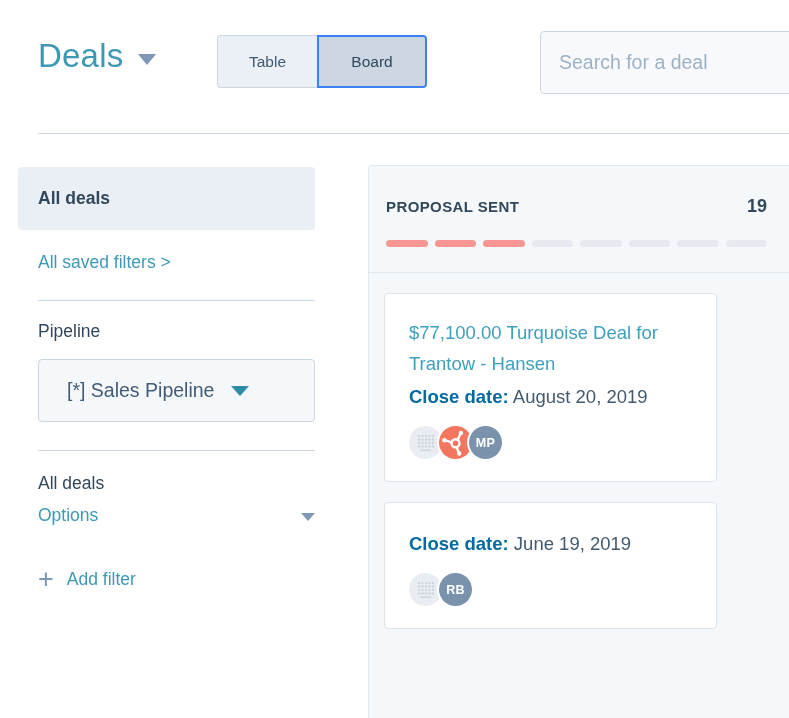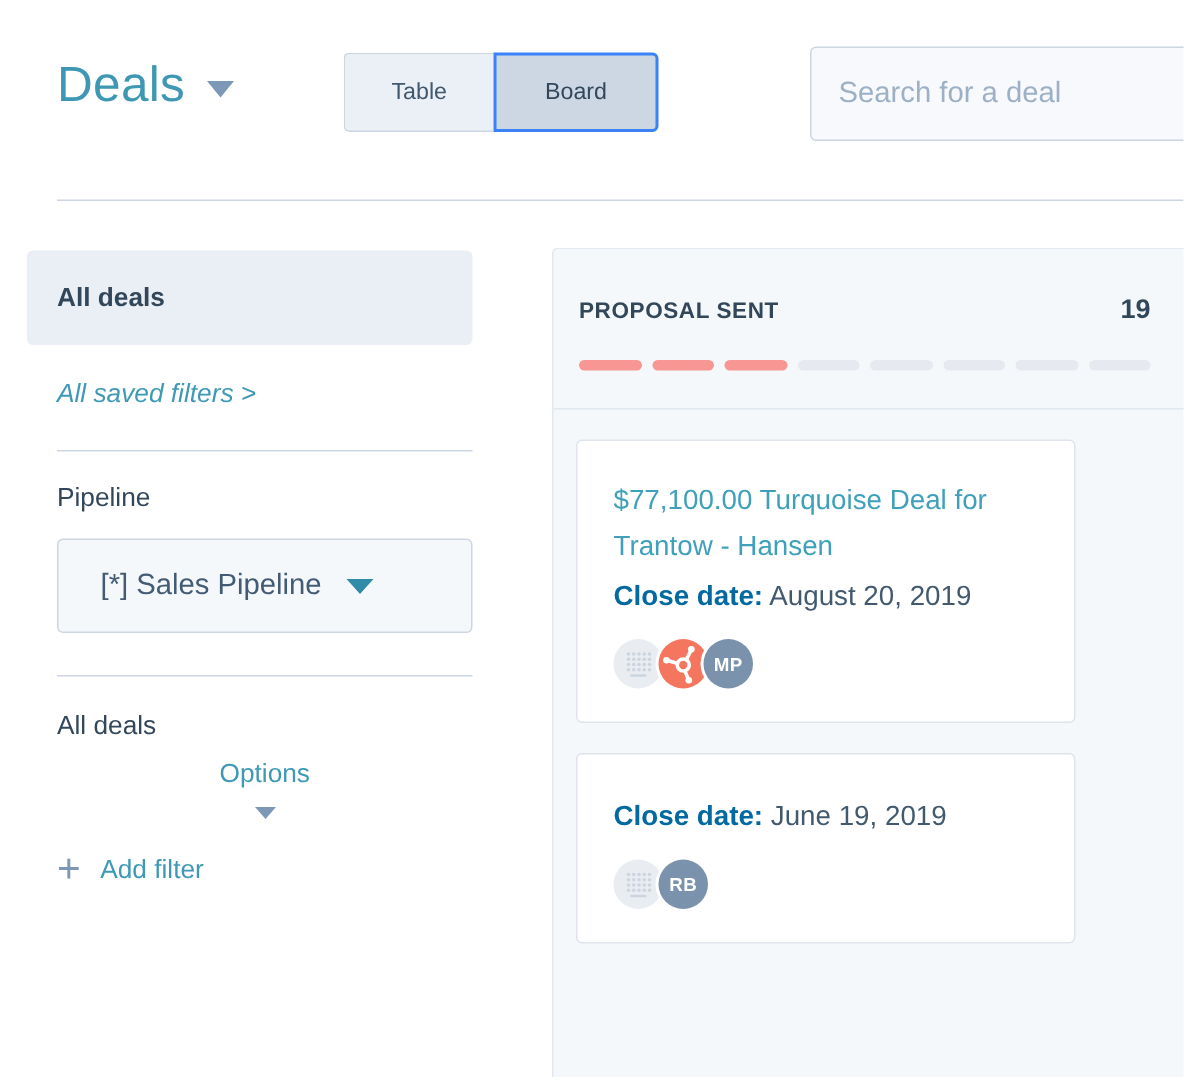--- a/index.html
+++ b/index.html
@@ -7,47 +7,47 @@
   body {
     position:relative; overflow:hidden; background:#ffffff;
     font-family:"Liberation Sans", sans-serif; color:#33475b;
   }
   
   .page-title-wrap { position:absolute; left:38px; top:37px; display:flex; align-items:center; gap:15px; cursor:pointer; }
   .page-title { font-size:33px; font-weight:400; color:#3e98b4; letter-spacing:.2px; }
   .caret { width:0; height:0; border-left:9px solid transparent; border-right:9px solid transparent; border-top:11px solid #7c98b6; }
   .page-title-wrap .caret { margin-top:6px; }
 
-  .view-toggle { position:absolute; left:229px; top:35px; display:flex; }
+  .view-toggle { position:absolute; left:217px; top:35px; display:flex; }
   .toggle-btn { height:53px; display:flex; align-items:center; justify-content:center; font-size:15.5px; cursor:pointer; }
   .toggle-btn.table { width:100px; background:#ebf0f6; border:1px solid #cbd6e2; border-right:none; border-radius:4px 0 0 4px; color:#41586f; }
   .toggle-btn.board { width:110px; background:#ccd7e3; border:2px solid #3b82f6; border-radius:0 4px 4px 0; color:#33475b; }
 
   .search-input { position:absolute; left:540px; top:31px; width:262px; height:63px;
     background:#f7f9fc; border:1px solid #cbd6e2; border-radius:4px; padding:0 18px;
     font-size:19.5px; color:#33475b; font-family:"Liberation Sans", sans-serif; outline:none; }
   .search-input::placeholder { color:#9db0c5; }
 
   .header-divider { position:absolute; left:38px; top:133px; width:751px; height:1px; background:#cbd6e2; }
 
   
   .sidebar-active-item { position:absolute; left:18px; top:167px; width:297px; height:63px;
     background:#e9eff5; border-radius:4px; display:flex; align-items:center; padding-left:20px;
     font-size:17.5px; font-weight:700; color:#33475b; cursor:pointer; }
   .link { color:#3e99b5; cursor:pointer; }
-  .saved-filters { position:absolute; left:38px; top:252px; font-size:17.5px;font-style:italic; }
+  .saved-filters { position:absolute; left:38px; top:252px; font-size:17.5px; }
   .side-divider { position:absolute; left:38px; width:277px; height:1px; background:#cbd6e2; }
   .divider-1 { top:300px; } .divider-2 { top:450px; }
   .pipeline-label { position:absolute; left:38px; top:321px; font-size:17.5px; font-weight:500; color:#33475b; }
   .pipeline-select { position:absolute; left:38px; top:359px; width:277px; height:63px;
     background:#f5f8fa; border:1px solid #cbd6e2; border-radius:4px; display:flex; align-items:center;
     padding:0 28px; font-size:19.5px; color:#435b75; cursor:pointer; }
   .pipeline-select .caret { margin-left:17px; border-left-width:9px; border-right-width:9px; border-top:10px solid #2f8ba7; }
   .current-view { position:absolute; left:38px; top:473px; font-size:17.5px; color:#33475b; }
-  .options-row { position:absolute; left:38px; top:505px; width:277px; display:flex; justify-content:space-between; align-items:center; gap:9px;flex-direction:column; }
+  .options-row { position:absolute; left:38px; top:505px; width:277px; display:flex; justify-content:space-between; align-items:center; gap:9px; }
   .options-row .label { font-size:17.5px; }
   .options-row .caret { border-left-width:7px; border-right-width:7px; border-top:8px solid #7c98b6; margin-top:3px; }
   .add-filter { position:absolute; left:38px; top:566px; display:flex; align-items:center; gap:13px; cursor:pointer; }
   .plus-icon { color:#7d98b6; font-size:27px; font-weight:400; line-height:26px; }
   .add-filter .label { font-size:17.5px; }
 
   
   .board-column { position:absolute; left:368px; top:165px; width:442px; height:553px;
     background:#f5f8fa; border:1px solid #e2e8ef; border-bottom:none; border-radius:4px 4px 0 0; }
   .column-header { padding:30px 42px 25px 17px; border-bottom:1px solid #e1e7ee; }

